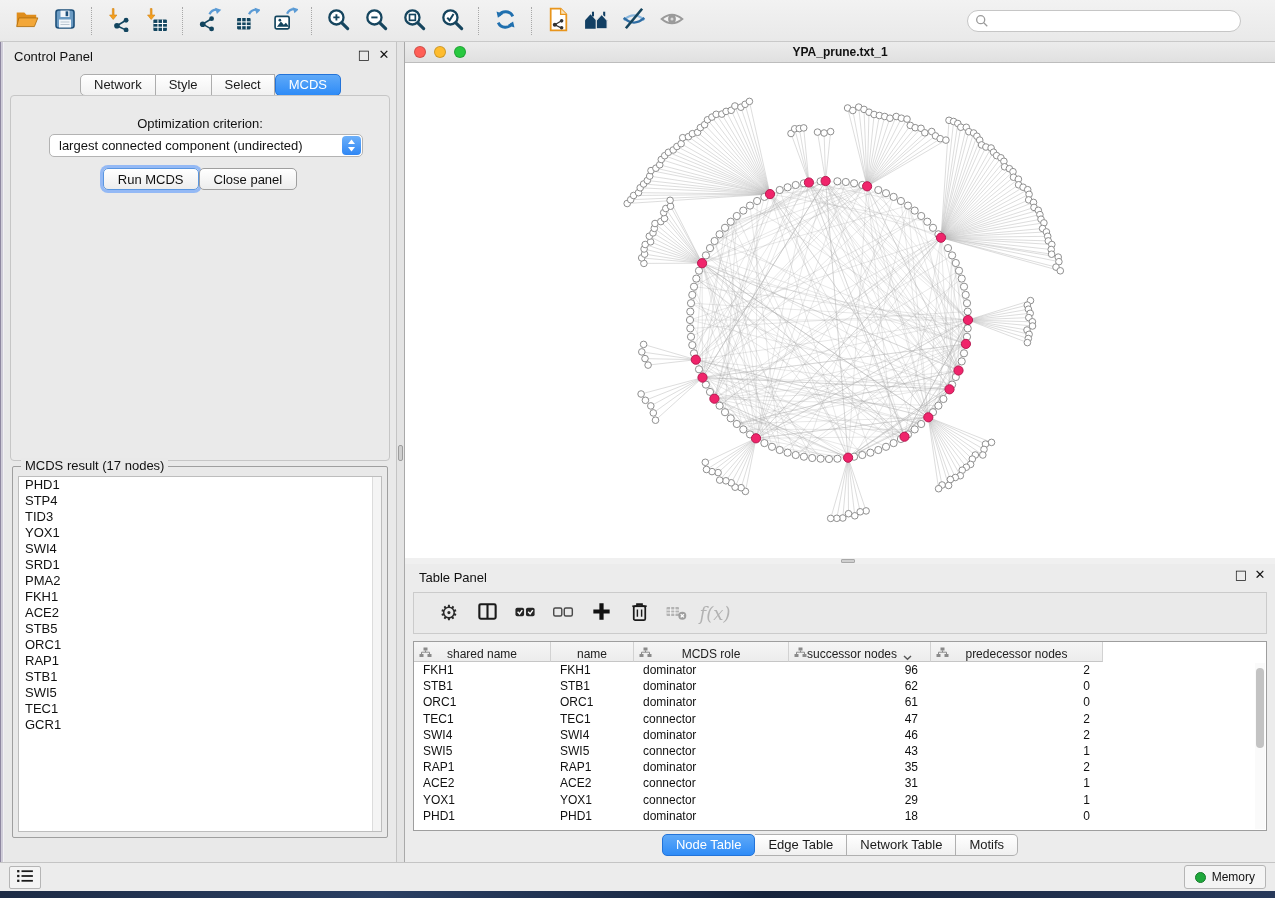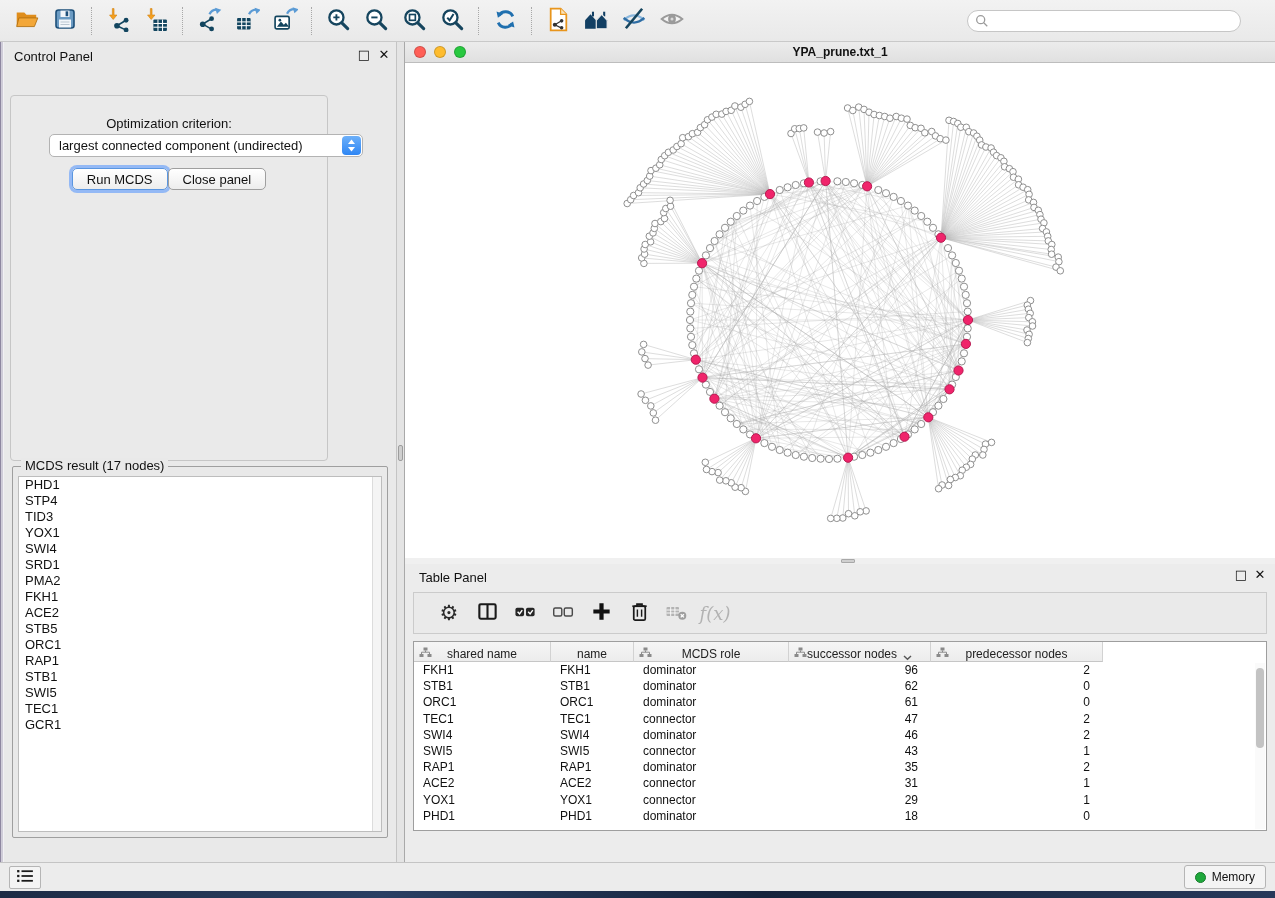--- a/index.html
+++ b/index.html
@@ -29,21 +29,21 @@
     font-size:13px; line-height:16px; color:#111; text-align:center; padding:0; font-family:"DejaVu Sans",sans-serif; }
   .win-mini.bold { font-weight:bold; }
 
   .cp-tabs { position:absolute; left:76px; top:32px; height:22px; display:flex; }
   .cp-tab { border:1px solid #adadad; border-left:none; background:linear-gradient(#ffffff,#f1f1f1);
     font-size:13px; padding:0 13px; height:22px; line-height:20px; color:#1a1a1a; font-family:inherit; }
   .cp-tab.first { border-left:1px solid #adadad; border-radius:5px 0 0 5px; }
   .cp-tab.last { border-radius:0 5px 5px 0; }
   .cp-tab.active { background:linear-gradient(#5fa9f8,#2e8bf7); color:#fff; border:1px solid #2373d8; border-radius:5px; }
 
-  .cp-content { position:absolute; left:6px; top:53px; width:318px; height:366px;
+  .cp-content { position:absolute; left:6px; top:53px; width:380px; height:366px;
     background:#eaeaea; border:1px solid #c6c6c6; border-radius:4px; }
   .opt-label { position:absolute; left:0; right:0; top:20px; text-align:center; font-size:13px; color:#111; }
   .opt-select { position:absolute; left:38px; top:38px; width:314px; height:23px; background:#fff;
     border:1px solid #b3b3b3; border-radius:5px; font-size:13px; line-height:21px; padding-left:9px; color:#111; }
   .opt-select .stepper { position:absolute; right:1px; top:1px; width:19px; height:19px; border-radius:4px;
     background:linear-gradient(#6db0f9,#2e86f4); display:flex; align-items:center; justify-content:center; }
   .btn { background:linear-gradient(#ffffff,#ededed); border:1px solid #9f9f9f; border-radius:5px;
     font-size:13px; height:22px; padding:0 14px; color:#111; font-family:inherit; }
   .btn.focus-ring { box-shadow:0 0 0 3px rgba(77,143,254,.55); border-color:#5a96e0; }
   .cp-buttons { position:absolute; left:0; right:0; top:72px; display:flex; justify-content:center; }
@@ -297,20 +297,26 @@
     </div>
   </div>
 
   <div class="edge-strip"></div>
 
   <div class="control-panel">
     <div class="panel-titlebar">
       <span class="panel-title">Control Panel</span>
       <button class="win-mini" style="left:352px;">□</button>
       <button class="win-mini bold" style="left:372px;">✕</button>
+    </div>
+    <div class="cp-tabs">
+      <button class="cp-tab first">Network</button>
+      <button class="cp-tab">Style</button>
+      <button class="cp-tab">Select</button>
+      <button class="cp-tab last active">MCDS</button>
     </div>
     <div class="cp-content">
       <div class="opt-label">Optimization criterion:</div>
       <div class="opt-select">
         <span>largest connected component (undirected)</span>
         <span class="stepper">
           <svg width="9" height="13" viewBox="0 0 9 13">
               <path d="M4.5 0.5L8 5H1z" fill="#fff"></path>
               <path d="M4.5 12.5L1 8h7z" fill="#fff"></path>
             </svg>
@@ -1248,20 +1254,26 @@
             <div class="td left" style="width: 155px;">dominator</div>
             <div class="td right" style="width: 142px;">18</div>
             <div class="td right" style="width: 172px;">0</div>
           </div>
         </div>
       <div class="tp-vscroll">
           <div class="thumb"></div>
         </div>
     </div>
 
+    <div class="tp-tabs">
+      <button class="tp-tab first active">Node Table</button>
+      <button class="tp-tab">Edge Table</button>
+      <button class="tp-tab">Network Table</button>
+      <button class="tp-tab last">Motifs</button>
+    </div>
   </div>
 
   <div class="statusbar">
     <button class="sb-listbtn">
         <span>
       <svg width="18" height="14" viewBox="0 0 20 16">
             <g fill="#1a1a1a">
               <rect x="1" y="1.2" width="2.6" height="2.6"></rect>
               <rect x="1" y="6.7" width="2.6" height="2.6"></rect>
               <rect x="1" y="12.2" width="2.6" height="2.6"></rect>

